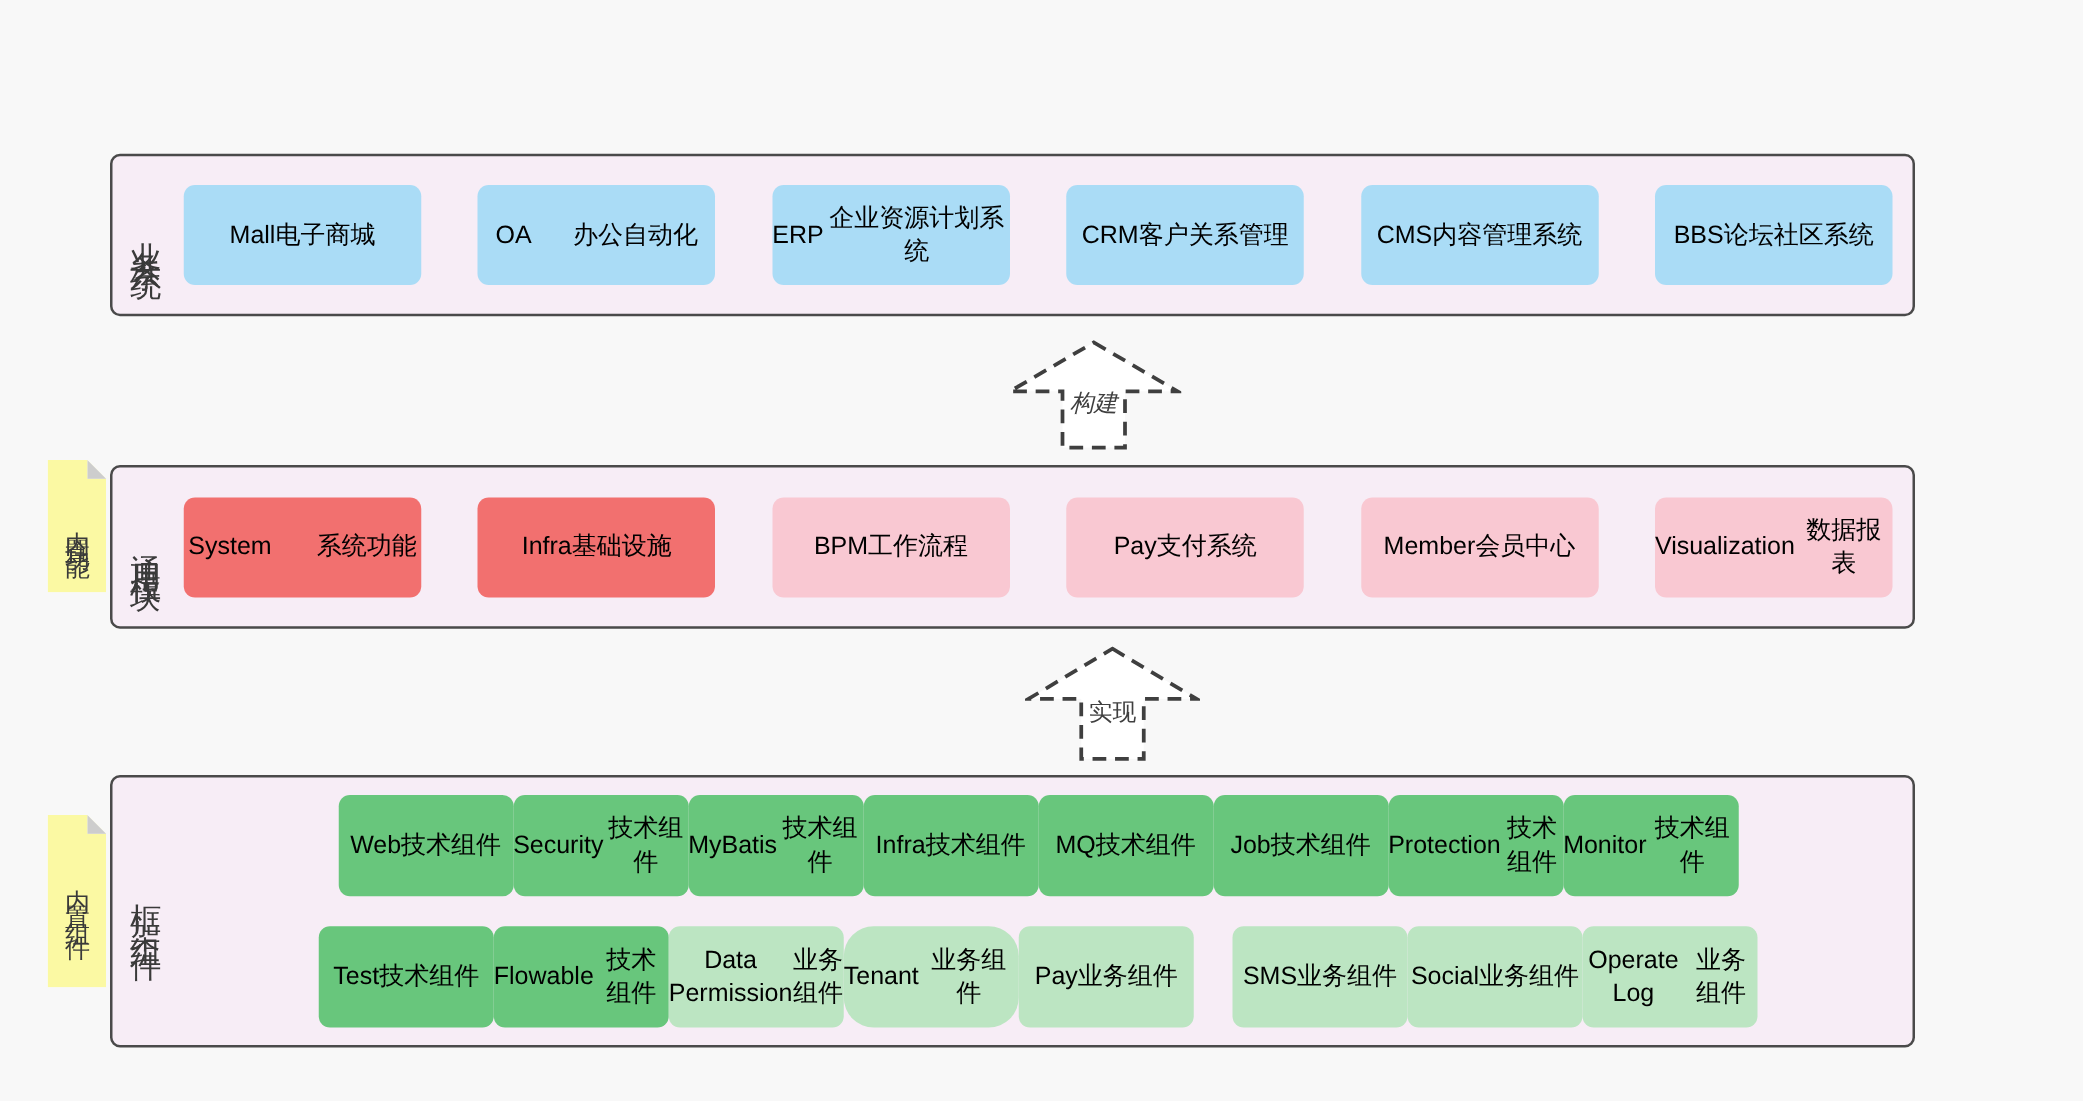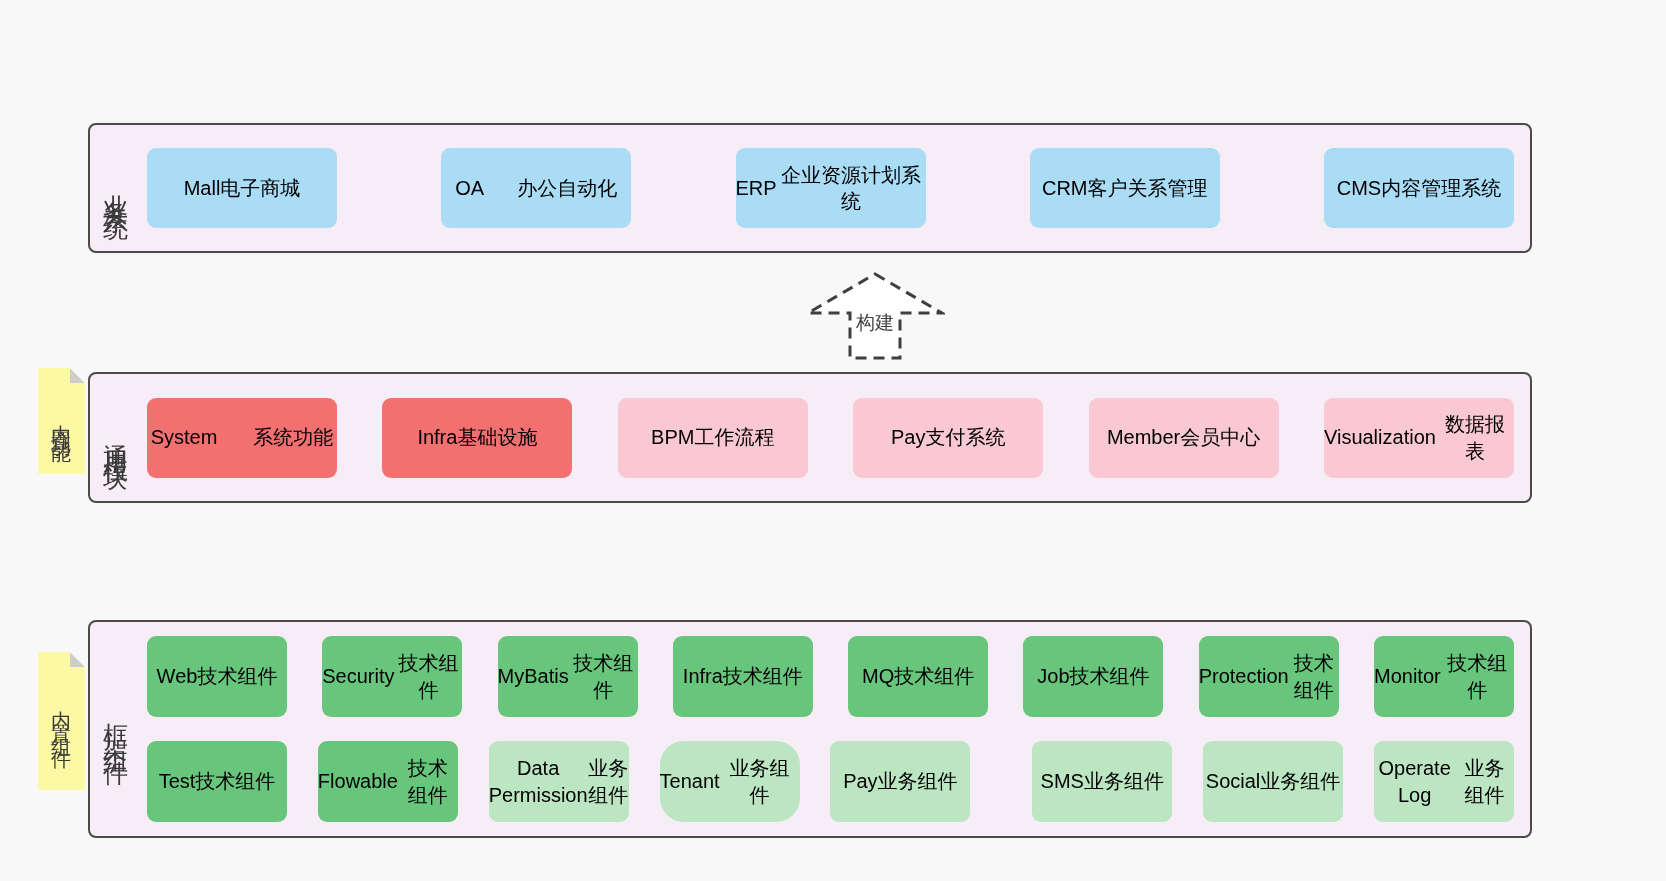--- a/index.html
+++ b/index.html
@@ -15,42 +15,42 @@
   .layer-label{position:absolute;left:13px;top:0;bottom:0;display:flex;align-items:center;}
   .layer-label span{writing-mode:vertical-rl;text-orientation:upright;font-size:25px;
                     letter-spacing:7px;color:#3a3a3a;line-height:1;}
   #layer-framework .layer-label span{letter-spacing:13px;}
 
   
   .boxes{position:absolute;left:57px;right:16px;top:0;bottom:0;display:flex;
          align-items:center;justify-content:space-between;}
   .boxes-col{position:absolute;left:57px;right:16px;top:0;bottom:0;display:flex;
              flex-direction:column;justify-content:center;gap:24px;}
-  .boxes-row{display:flex;justify-content:space-between;}
+  .boxes-row{display:flex;justify-content:center;}
 
   .box{border-radius:9px;display:flex;flex-direction:row;align-items:center;
        justify-content:center;text-align:center;color:#000000;font-size:20px;line-height:1.32;}
   .box-wide{width:190px;height:80px;}
   .box-small{width:140px;height:81px;}
 
   
   .note{position:absolute;left:38px;width:47px;background:#fbf9a3;display:flex;
         align-items:center;justify-content:center;
         clip-path:polygon(0 0,calc(100% - 15px) 0,100% 15px,100% 100%,0 100%);}
   .note::after{content:"";position:absolute;top:0;right:0;width:0;height:0;
         border-top:15px solid #f8f8f8;border-left:15px solid #cdcdcd;}
   .note span{writing-mode:vertical-rl;text-orientation:upright;font-size:20px;color:#3a3a3a;line-height:1;}
   #note-modules{top:368px;height:106px;}
   #note-modules span{letter-spacing:6px;}
   #note-framework{top:652px;height:138px;}
   #note-framework span{letter-spacing:13px;}
 
   
   .arrow{position:absolute;width:140px;}
-  #arrow-build{left:805px;top:272px;height:88px;}
+  #arrow-build{left:805px;top:272px;height:88px;font-style:italic;}
   #arrow-impl{left:820px;top:517px;height:92px;}
   .arrow svg{display:block;width:100%;height:100%;}
   .arrow polygon{fill:#ffffff;stroke:#3f3f3f;stroke-width:3;stroke-dasharray:11 7;stroke-linejoin:miter;}
   .arrow-label{position:absolute;left:50%;top:58%;transform:translate(-50%,-50%);
                background:#fff;padding:0 3px;font-size:19px;color:#3f3f3f;white-space:nowrap;}
 </style>
 </head>
 <body>
 
 <div class="canvas">
@@ -73,20 +73,24 @@
           <div>企业资源计划系统</div>
         </div>
         <div class="box box-wide" style="background: rgb(170, 220, 246);">
           <div>CRM</div>
           <div>客户关系管理</div>
         </div>
         <div class="box box-wide" style="background: rgb(170, 220, 246);">
           <div>CMS</div>
           <div>内容管理系统</div>
         </div>
+        <div class="box box-wide" style="background: rgb(170, 220, 246);">
+          <div>BBS</div>
+          <div>论坛社区系统</div>
+        </div>
       </div>
   </section>
 
   <div class="arrow" id="arrow-build">
     <svg viewBox="0 0 140 88">
       <polygon points="70,2 137,41 95,41 95,86 45,86 45,41 3,41"></polygon>
     </svg>
     <span class="arrow-label">构建</span>
   </div>
 
@@ -118,20 +122,26 @@
           <div>Member</div>
           <div>会员中心</div>
         </div>
         <div class="box box-wide" style="background: rgb(249, 200, 210);">
           <div>Visualization</div>
           <div>数据报表</div>
         </div>
       </div>
   </section>
 
+  <div class="arrow" id="arrow-impl">
+    <svg viewBox="0 0 140 92">
+      <polygon points="70,2 137,42 95,42 95,90 45,90 45,42 3,42"></polygon>
+    </svg>
+    <span class="arrow-label">实现</span>
+  </div>
 
   <div class="note" id="note-framework">
     <span>内置组件</span>
   </div>
   <section class="layer" id="layer-framework">
     <div class="layer-label">
       <span>框架组件</span>
     </div>
     <div class="boxes-col">
       <div class="boxes-row">

